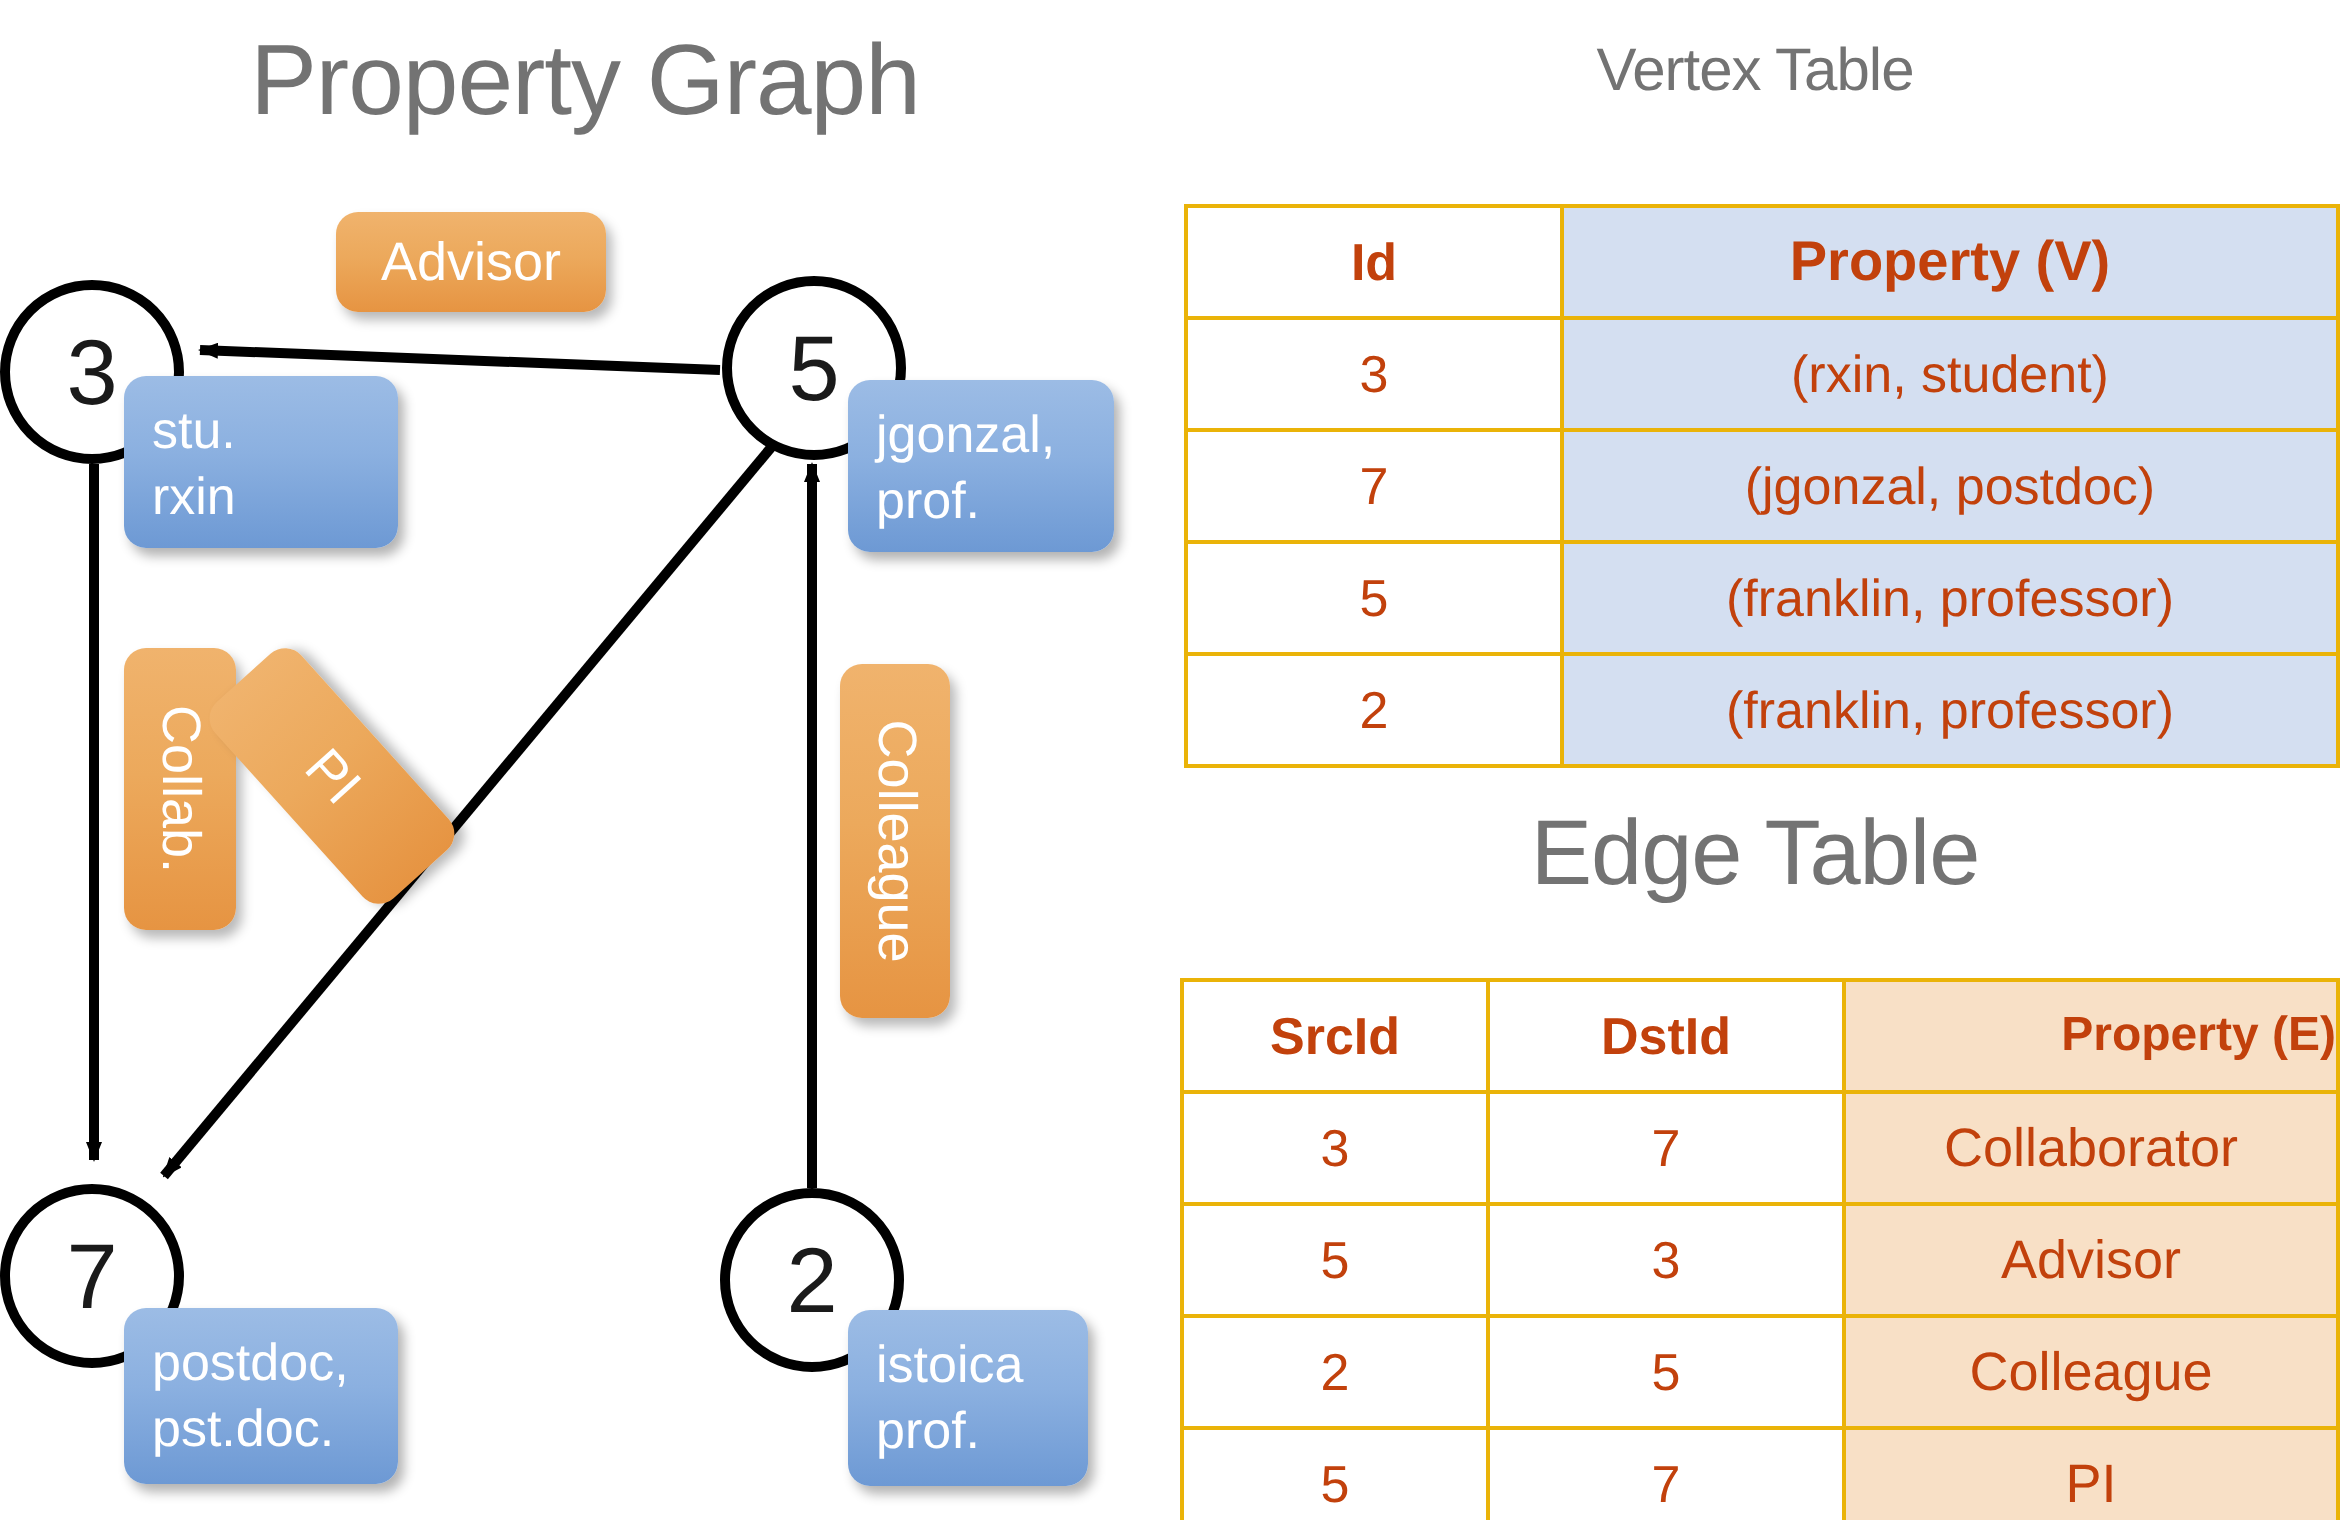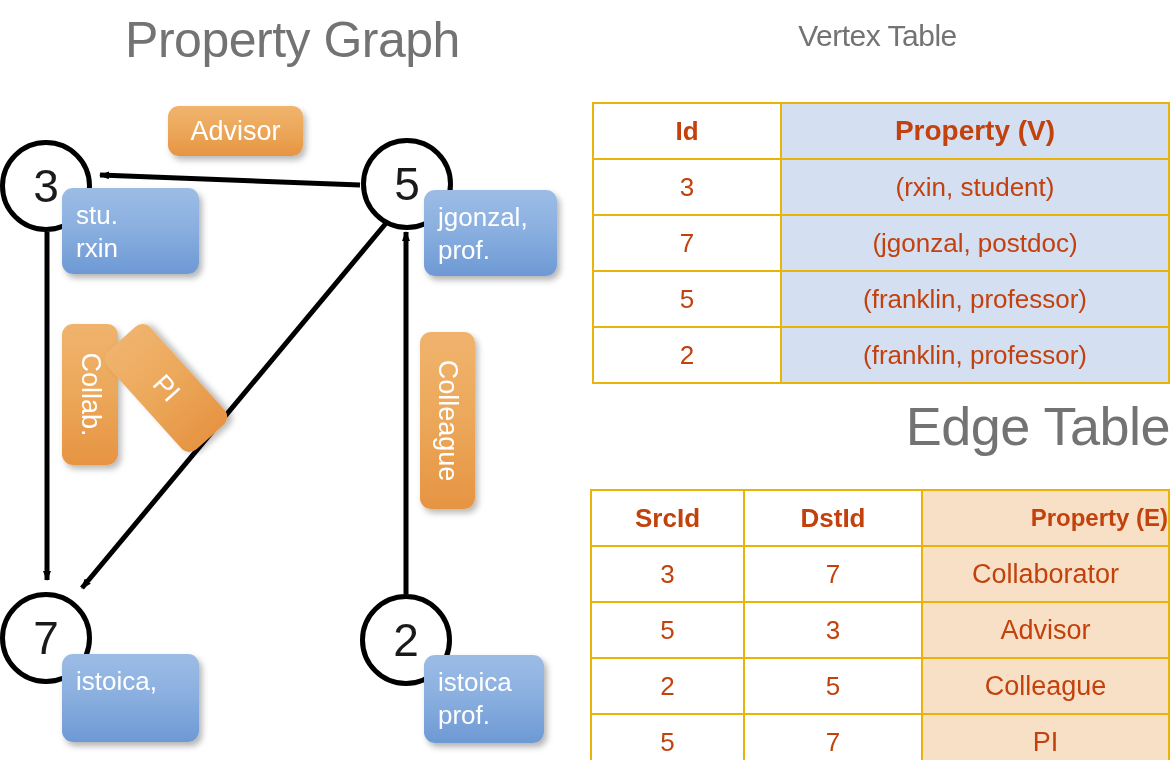--- a/index.html
+++ b/index.html
@@ -32,22 +32,22 @@
     line-height: 56px;
   }
   #title-vertex-table {
     left: 585px; top: 10px; width: 585px;
     text-align: center;
     font-size: 30px;
     line-height: 52px;
   }
   #title-edge-table {
     left: 585px; top: 400px; width: 585px;
-    text-align: right;
-    font-size: 54px;
+    text-align: center;
+    font-size: 46px;
     line-height: 52px;
   }
 
   
   #graph-panel {
     position: absolute;
     left: 0; top: 0;
     width: 585px; height: 760px;
   }
   #graph-edges {
@@ -222,21 +222,22 @@
 
   <div class="vprop-box" id="vprop-rxin">
     <div>stu.</div>
     <div>rxin</div>
   </div>
   <div class="vprop-box" id="vprop-franklin">
     <div>jgonzal,</div>
     <div>prof.</div>
   </div>
   <div class="vprop-box" id="vprop-jgonzal">
-    <div>istoica,</div>
+    <div>postdoc,</div>
+    <div>pst.doc.</div>
   </div>
   <div class="vprop-box" id="vprop-istoica">
     <div>istoica</div>
     <div>prof.</div>
   </div>
 </div>
 
 <div class="section-title" id="title-vertex-table">Vertex Table</div>
 
 <table class="data-table" id="vertex-table">

